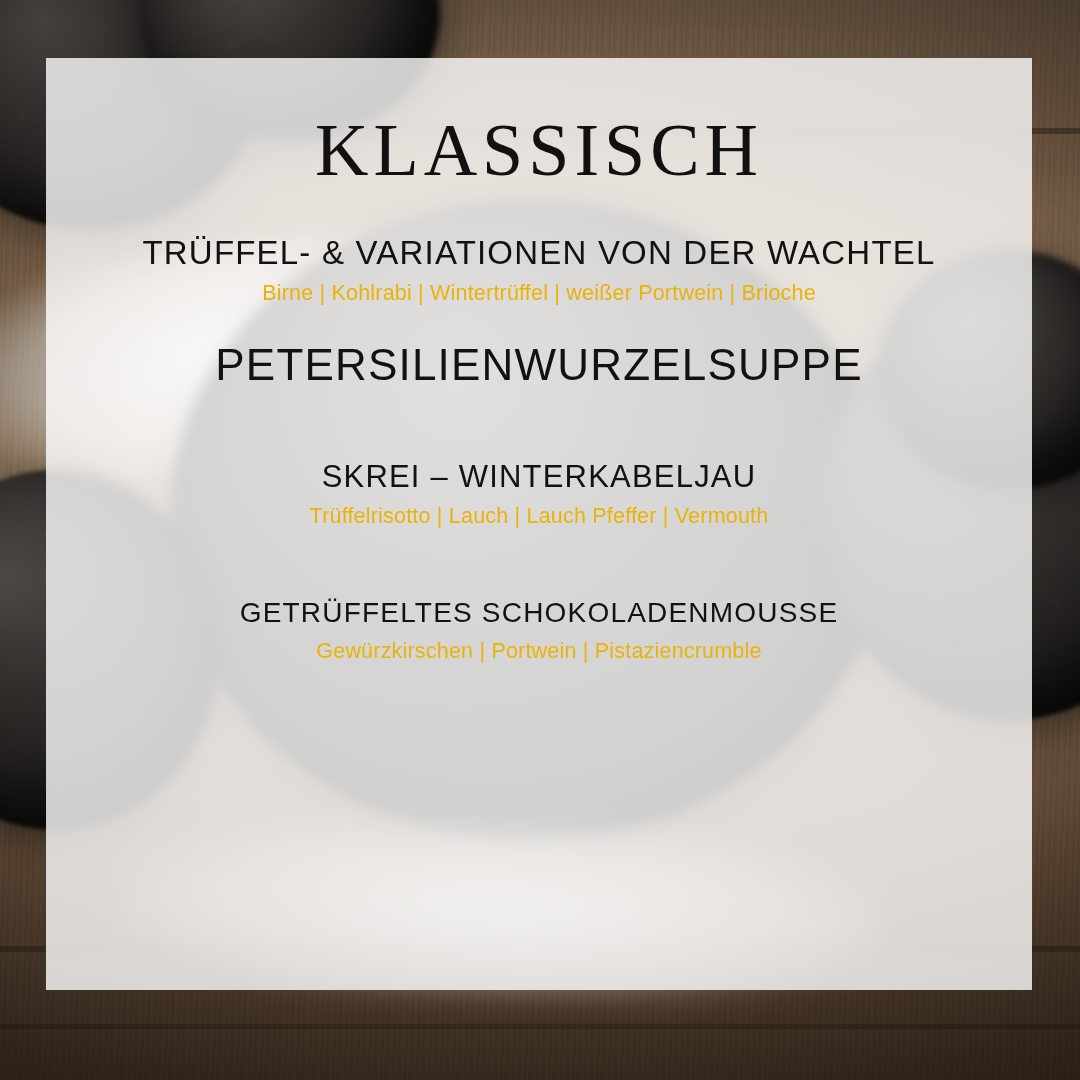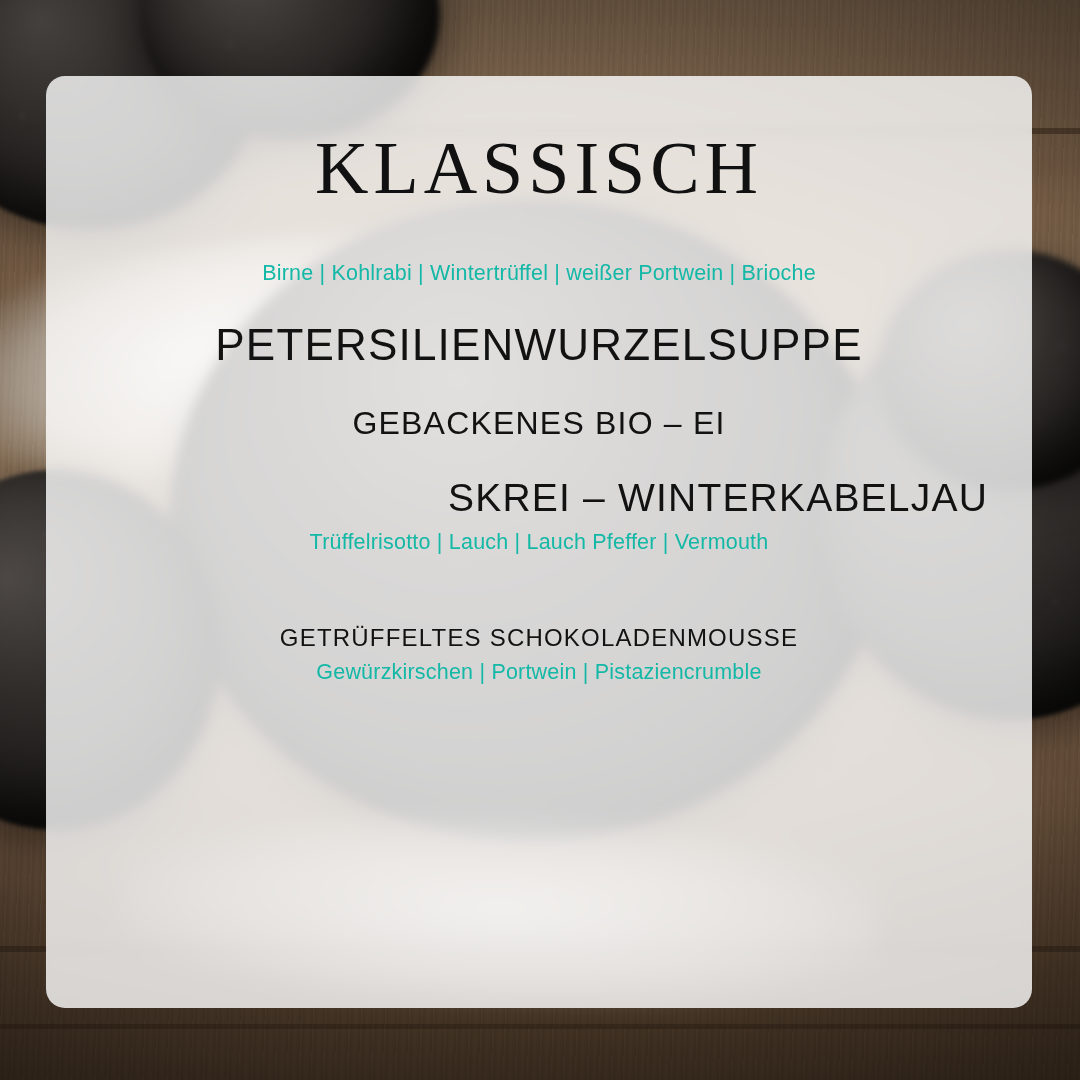--- a/index.html
+++ b/index.html
@@ -100,31 +100,30 @@
 
   .vignette {
     position: absolute; inset: 0;
     background: radial-gradient(ellipse at 50% 45%, rgba(0,0,0,0) 42%, rgba(0,0,0,0.35) 100%);
   }
 
   
   .card {
     position: absolute;
     left: 46px;
-    top: 76px;
+    top: 58px;
     width: 986px;
     height: 932px;
     background: rgba(255,255,255,0.80);
     backdrop-filter: blur(6px);
     box-sizing: border-box;
     padding: 40px 44px 44px;
     color: #141414;
     display: flex;
     flex-direction: column;
-    border-radius: 19px;
   }
 
   .menu-title {
     text-align: center;
     font-family: "Liberation Serif", serif;
     font-size: 74px;
     font-weight: 400;
     letter-spacing: 5px;
     line-height: 1.05;
     margin: 14px 0 0;
@@ -153,32 +152,32 @@
     line-height: 1.15;
     white-space: nowrap;
   }
 
   .course-desc {
     margin-top: 9px;
     font-family: "Liberation Sans", sans-serif;
     font-size: 21.5px;
     font-weight: 300;
     letter-spacing: .2px;
-    color: #14b8a6;
+    color: #eab308;
     line-height: 1.2;
     white-space: nowrap;
   }
 
   
   .course.c1 .course-name { font-size: 33px; }
   .course.c2 .course-name { font-size: 44px; }
   .course.c3 .course-name { font-size: 32px; }
-  .course.c4 .course-name { font-size: 39px; text-align: right; }
+  .course.c4 .course-name { font-size: 31px; }
   .course.c5 .course-name { font-size: 33px; }
-  .course.c6 .course-name { font-size: 24px; }
+  .course.c6 .course-name { font-size: 28px; }
 </style>
 </head>
 <body>
 
 <div class="stage">
 
   <div class="bg"></div>
   <div class="planks"></div>
 
   <div class="cloth"></div>
@@ -191,29 +190,29 @@
   <div class="cloth2"></div>
   <div class="vignette"></div>
 
   <div class="card">
 
     <h1 class="menu-title">KLASSISCH</h1>
 
     <div class="courses">
 
       <div class="course c1">
+        <div class="course-name">TRÜFFEL- &amp; VARIATIONEN VON DER WACHTEL</div>
         <div class="course-desc">Birne | Kohlrabi | Wintertrüffel | weißer Portwein | Brioche</div>
       </div>
 
       <div class="course c2">
         <div class="course-name">PETERSILIENWURZELSUPPE</div>
       </div>
 
       <div class="course c3">
-        <div class="course-name">GEBACKENES BIO – EI</div>
       </div>
 
       <div class="course c4">
         <div class="course-name">SKREI – WINTERKABELJAU</div>
         <div class="course-desc">Trüffelrisotto | Lauch | Lauch Pfeffer | Vermouth</div>
       </div>
 
       <div class="course c5">
       </div>
 

